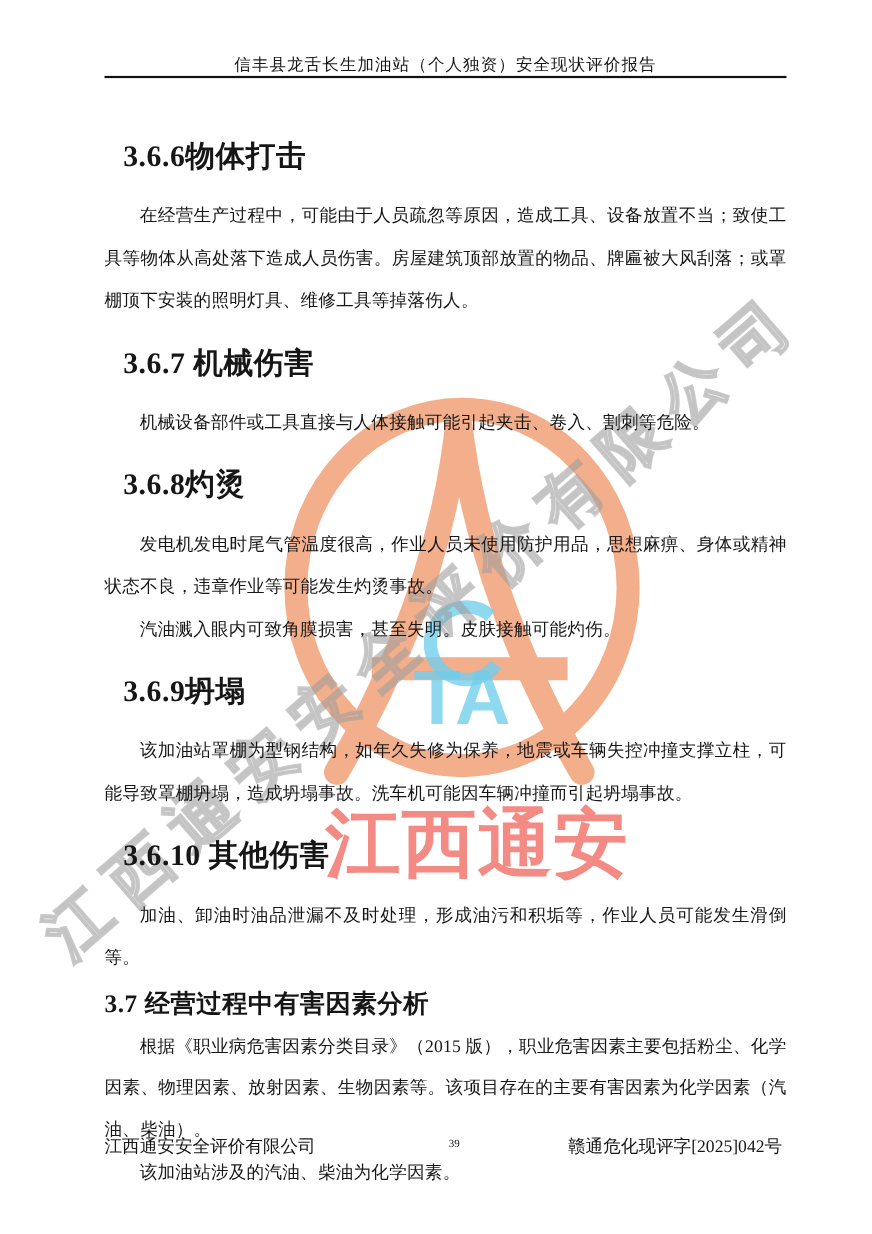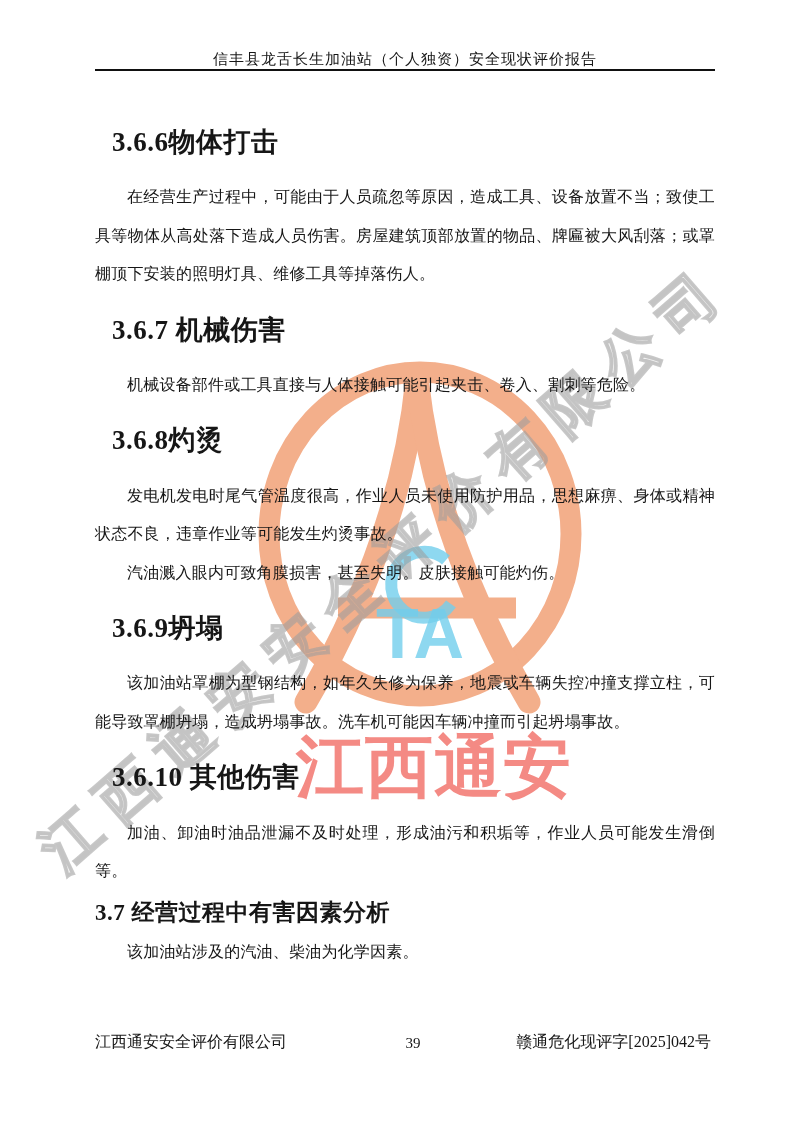--- a/index.html
+++ b/index.html
@@ -61,21 +61,21 @@
     text-align:justify;
     text-indent:2em;
     letter-spacing:.2px;
   }
   
   .footer{
     position:absolute;left:95px;top:1032px;width:620px;
     font-size:16px;z-index:2;
   }
   .footer .company{position:absolute;left:0;top:0;}
-  .footer .pagenum{position:absolute;left:16px;right:0;top:3px;text-align:center;font-size:15px;}
+  .footer .pagenum{position:absolute;left:16px;right:0;top:3px;text-align:center;font-size:10px;}
   .footer .docnum{position:absolute;right:4px;top:0;}
 </style>
 </head>
 <body>
 
 <div class="page">
 
   <div class="watermark">
     <svg class="wm-logo" width="340" height="360" viewBox="0 0 340 360">
       <ellipse cx="170" cy="178" rx="151" ry="162" fill="none" stroke="#F2A47C" stroke-width="21"></ellipse>
@@ -105,20 +105,21 @@
     <p>发电机发电时尾气管温度很高，作业人员未使用防护用品，思想麻痹、身体或精神状态不良，违章作业等可能发生灼烫事故。</p>
     <p>汽油溅入眼内可致角膜损害，甚至失明。皮肤接触可能灼伤。</p>
 
     <h3>3.6.9坍塌</h3>
     <p>该加油站罩棚为型钢结构，如年久失修为保养，地震或车辆失控冲撞支撑立柱，可能导致罩棚坍塌，造成坍塌事故。洗车机可能因车辆冲撞而引起坍塌事故。</p>
 
     <h3>3.6.10 其他伤害</h3>
     <p>加油、卸油时油品泄漏不及时处理，形成油污和积垢等，作业人员可能发生滑倒等。</p>
 
     <h2>3.7 经营过程中有害因素分析</h2>
+    <p>根据《职业病危害因素分类目录》（2015 版），职业危害因素主要包括粉尘、化学因素、物理因素、放射因素、生物因素等。该项目存在的主要有害因素为化学因素（汽油、柴油）。</p>
     <p>该加油站涉及的汽油、柴油为化学因素。</p>
 
   </div>
 
   <div class="footer">
     <span class="company">江西通安安全评价有限公司</span>
     <span class="pagenum">39</span>
     <span class="docnum">赣通危化现评字[2025]042号</span>
   </div>
 

